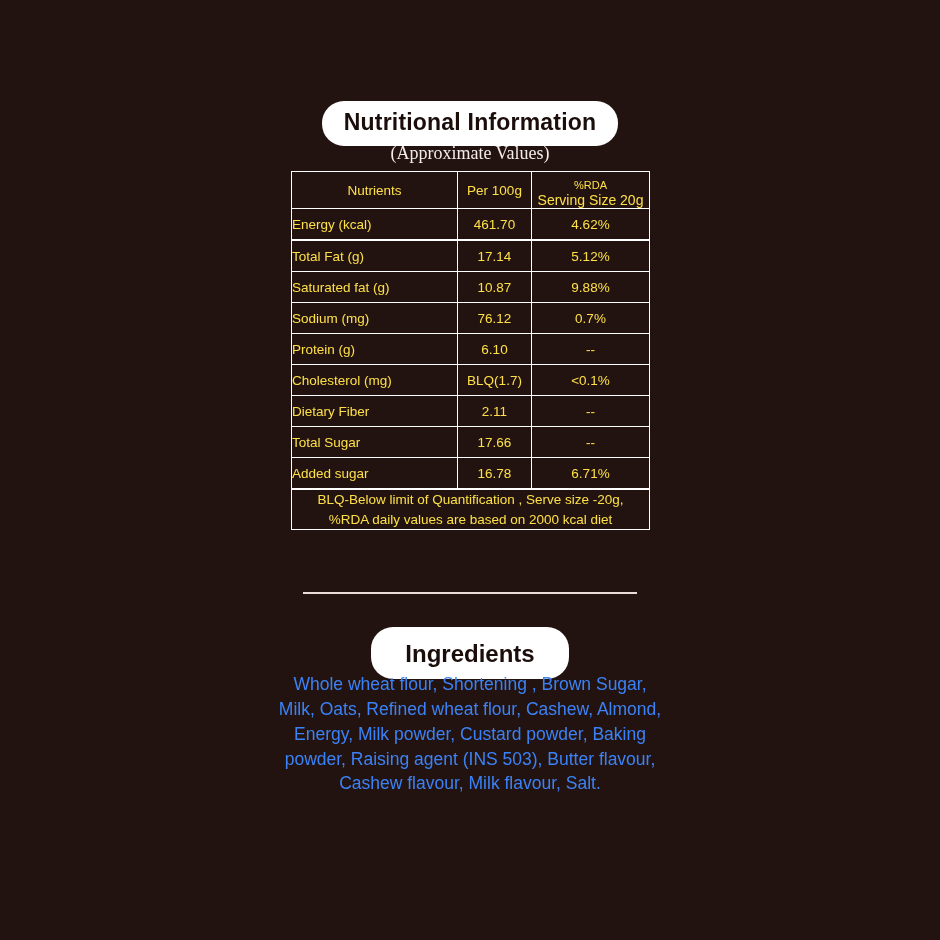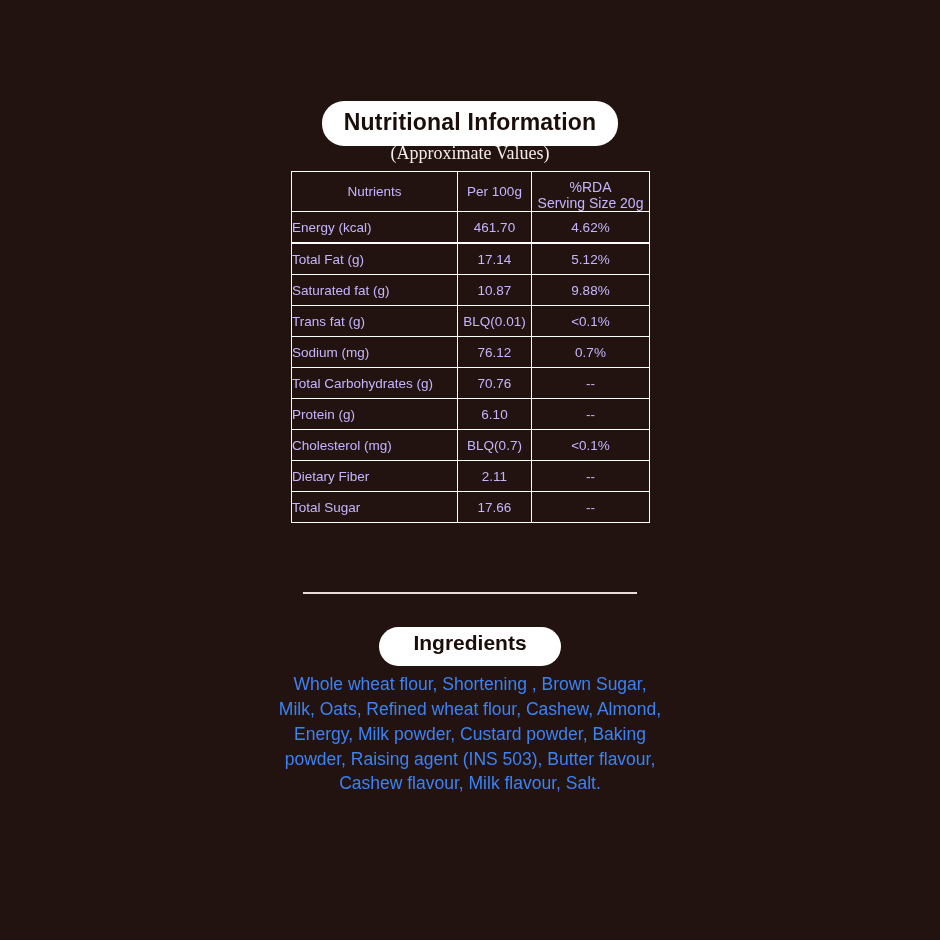--- a/index.html
+++ b/index.html
@@ -64,37 +64,37 @@
     width: 358px;
   }
 
   table.nutri {
     border-collapse: collapse;
     width: 358px;
     table-layout: fixed;
   }
   table.nutri td, table.nutri th {
     border: 1px solid #ffffff;
-    color: #c4b5fd;
+    color: #fde047;
     font-weight: normal;
     font-size: 13.5px;
     padding: 0;
     vertical-align: middle;
   }
 
   .col-nut { width: 166px; }
   .col-per { width: 74px; }
   .col-rda { width: 118px; }
 
   .head-cell {
     text-align: center;
     height: 34px;
     font-size: 13.5px;
   }
-  .head-rda-main { display: block; font-size: 14px; line-height: 1.05; margin-top: 8px; }
+  .head-rda-main { display: block; font-size: 11px; line-height: 1.05; margin-top: 8px; }
   .head-rda-sub { display: block; font-size: 14px; line-height: 1.2; }
 
   .cell-nut {
     text-align: left;
     padding-left: 17px;
     height: 30px;
     font-size: 14px;
   }
   .cell-num {
     text-align: center;
@@ -124,22 +124,22 @@
 
   
   .ingr-pill-wrap {
     position: absolute;
     top: 627px;
     left: 0;
     width: 940px;
     text-align: center;
   }
   .ingr-pill {
-    padding: 5px 34px 13px 34px;
-    font-size: 21px;
+    padding: 15px 34px 13px 34px;
+    font-size: 24px;
   }
 
   .ingr-body {
     position: absolute;
     top: 672px;
     left: 270px;
     width: 400px;
     text-align: center;
     font-size: 17.5px;
     line-height: 1.42;
@@ -184,53 +184,54 @@
           <td class="cell-nut">Total Fat (g)</td>
           <td class="cell-num">17.14</td>
           <td class="cell-num">5.12%</td>
         </tr>
         <tr>
           <td class="cell-nut">Saturated fat (g)</td>
           <td class="cell-num">10.87</td>
           <td class="cell-num">9.88%</td>
         </tr>
         <tr>
-          <td class="cell-nut">Trans fat (g)</td>
-          <td class="cell-num">BLQ(0.01)</td>
-          <td class="cell-num">&lt;0.1%</td>
-        </tr>
-        <tr>
           <td class="cell-nut">Sodium (mg)</td>
           <td class="cell-num">76.12</td>
           <td class="cell-num">0.7%</td>
         </tr>
         <tr>
-          <td class="cell-nut">Total Carbohydrates (g)</td>
-          <td class="cell-num">70.76</td>
-          <td class="cell-num">--</td>
-        </tr>
-        <tr>
           <td class="cell-nut">Protein (g)</td>
           <td class="cell-num">6.10</td>
           <td class="cell-num">--</td>
         </tr>
         <tr>
           <td class="cell-nut">Cholesterol (mg)</td>
-          <td class="cell-num">BLQ(0.7)</td>
+          <td class="cell-num">BLQ(1.7)</td>
           <td class="cell-num">&lt;0.1%</td>
         </tr>
         <tr>
           <td class="cell-nut">Dietary Fiber</td>
           <td class="cell-num">2.11</td>
           <td class="cell-num">--</td>
         </tr>
         <tr>
           <td class="cell-nut">Total Sugar</td>
           <td class="cell-num">17.66</td>
           <td class="cell-num">--</td>
+        </tr>
+        <tr class="sep-below">
+          <td class="cell-nut">Added sugar</td>
+          <td class="cell-num">16.78</td>
+          <td class="cell-num">6.71%</td>
+        </tr>
+        <tr class="footnote">
+          <td colspan="3">
+            <span>BLQ-Below limit of Quantification , Serve size -20g,</span><br>
+            <span>%RDA daily values are based on 2000 kcal diet</span>
+          </td>
         </tr>
       </tbody>
     </table>
   </div>
 
   <div class="divider"></div>
 
   <div class="ingr-pill-wrap">
     <div class="pill ingr-pill">Ingredients</div>
   </div>

